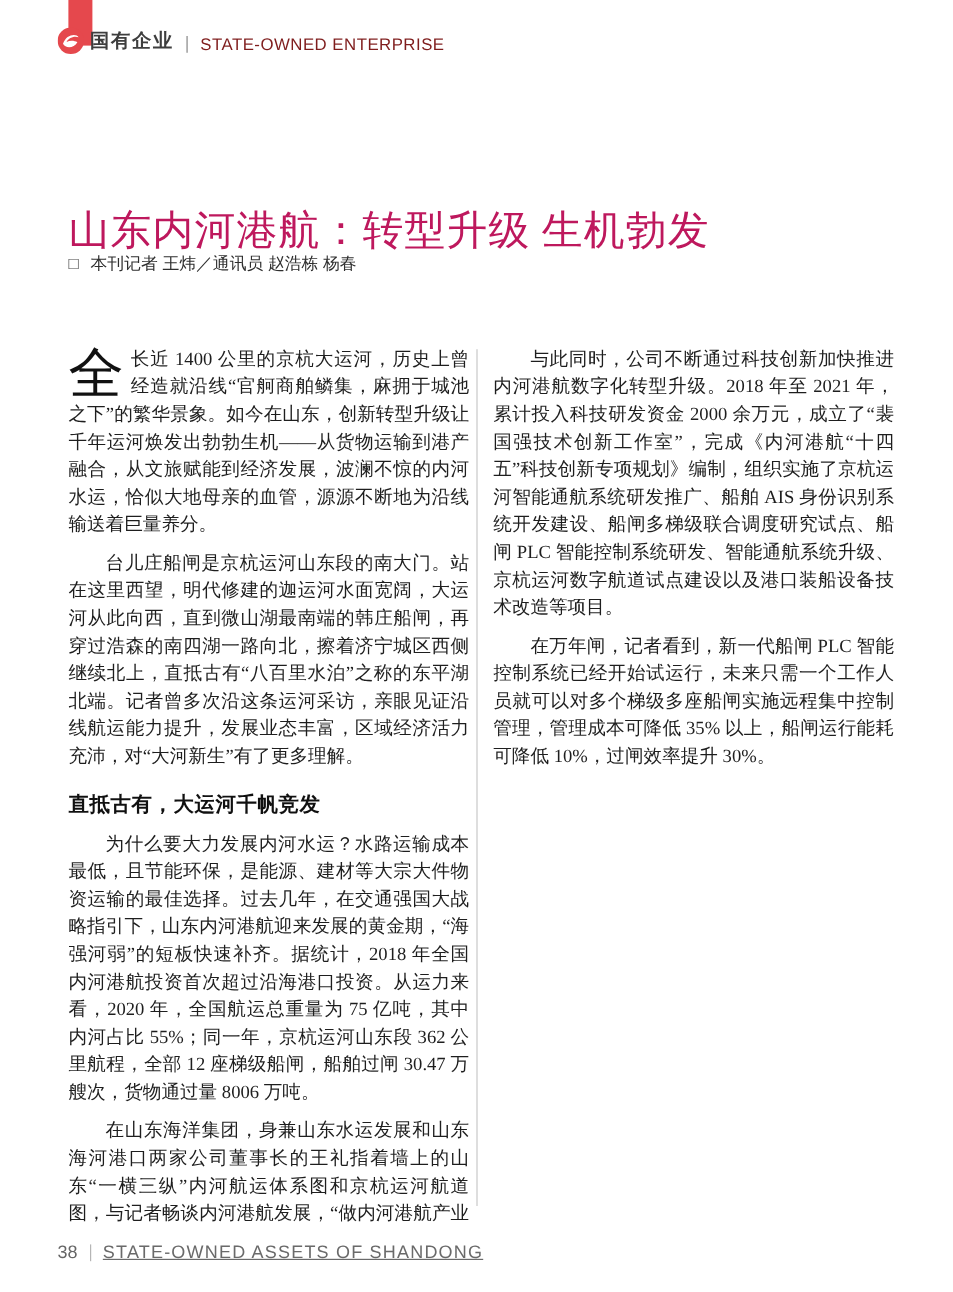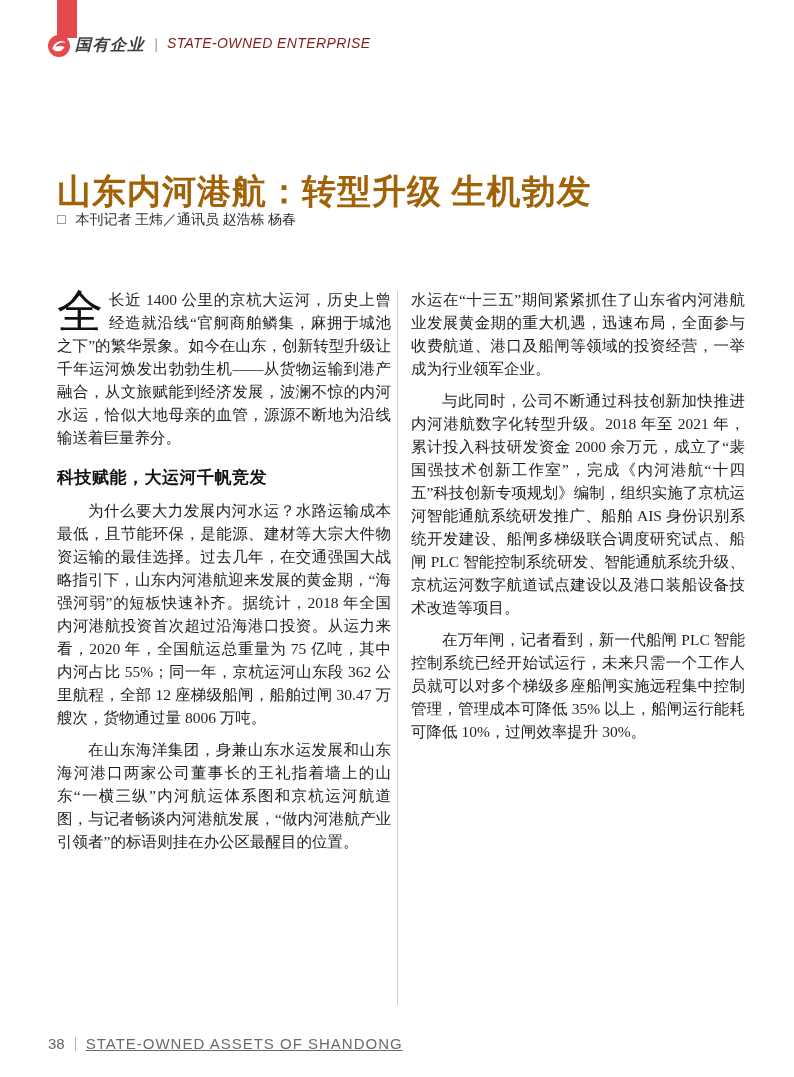--- a/index.html
+++ b/index.html
@@ -2,31 +2,31 @@
 <html><head>
 <meta charset="utf-8">
 <style>
   html,body { margin:0; padding:0; background:#ffffff; }
   .page {
     position:relative; width:794px; height:1077px; background:#ffffff;
     overflow:hidden; font-family:"Liberation Serif","DejaVu Serif",serif;
   }
   
   .accent-bar { position:absolute; left:57px; top:0; width:20px; height:38px; background:#e5484d; }
-  .masthead { position:absolute; left:48px; top:35px; display:flex; align-items:flex-start;
-              font-family:"Liberation Sans","DejaVu Sans",sans-serif;font-style:italic; }
+  .masthead { position:absolute; left:48px; top:23px; display:flex; align-items:flex-end;
+              font-family:"Liberation Sans","DejaVu Sans",sans-serif; }
   .logo { width:22px; height:22px; margin-right:5px; flex:0 0 auto; }
   .masthead .cn { font-size:16px; color:#3e3e3e; font-weight:600; letter-spacing:1.5px; }
   .masthead .sep { color:#9e9e9e; margin:0 9px; font-size:15px; font-weight:300; }
   .masthead .en { font-size:14px; color:#7f1d1d; letter-spacing:0.4px; }
   
-  .title { position:absolute; left:57px; top:146px; width:700px; font-size:34px; font-weight:bold;
-           color:#a16207; letter-spacing:1px; }
+  .title { position:absolute; left:57px; top:146px; width:700px; font-size:34px; font-weight:normal;
+           color:#be185d; letter-spacing:1px; }
   .byline { position:absolute; left:57px; top:211px; font-size:14px; color:#2e2e2e;
-            font-family:Liberation Serif, serif; }
+            font-family:Liberation Sans, sans-serif; }
   .byline .marker { display:inline-block; margin-right:10px; color:#444; }
   
   .col { position:absolute; top:288px; width:334px; height:734px; overflow:hidden; }
   .col-left { left:57px; }
   .col-right { left:411px; }
   .col-divider { position:absolute; left:397px; top:291px; width:1px; height:714px; background:#c9c9c9; }
   p.para { margin:0 0 9px 0; font-size:15.5px; line-height:23px; text-align:justify;
            color:#1e1e1e; text-indent:2em; }
   p.no-indent { text-indent:0; }
   .dropcap { float:left; font-size:46px; line-height:44px; padding:2px 6px 0 0; color:#111; }
@@ -59,30 +59,30 @@
   <h1 class="title">山东内河港航：转型升级 生机勃发</h1>
 
   <div class="byline">
     <span class="marker">□</span><span>本刊记者 王炜／通讯员 赵浩栋 杨春</span>
   </div>
 
   <div class="col col-left">
     <p class="para no-indent">
       <span class="dropcap">全</span><span>长近 1400 公里的京杭大运河，历史上曾经造就沿线“官舸商舶鳞集，麻拥于城池之下”的繁华景象。如今在山东，创新转型升级让千年运河焕发出勃勃生机——从货物运输到港产融合，从文旅赋能到经济发展，波澜不惊的内河水运，恰似大地母亲的血管，源源不断地为沿线输送着巨量养分。</span>
     </p>
-    <h2 class="section">科技赋能，大运河千帆竞发</h2>
+    <p class="para">台儿庄船闸是京杭运河山东段的南大门。站在这里西望，明代修建的迦运河水面宽阔，大运河从此向西，直到微山湖最南端的韩庄船闸，再穿过浩森的南四湖一路向北，擦着济宁城区西侧继续北上，直抵古有“八百里水泊”之称的东平湖北端。记者曾多次沿这条运河采访，亲眼见证沿线航运能力提升，发展业态丰富，区域经济活力充沛，对“大河新生”有了更多理解。</p>
+    <h2 class="section">直抵古有，大运河千帆竞发</h2>
     <p class="para">为什么要大力发展内河水运？水路运输成本最低，且节能环保，是能源、建材等大宗大件物资运输的最佳选择。过去几年，在交通强国大战略指引下，山东内河港航迎来发展的黄金期，“海强河弱”的短板快速补齐。据统计，2018 年全国内河港航投资首次超过沿海港口投资。从运力来看，2020 年，全国航运总重量为 75 亿吨，其中内河占比 55%；同一年，京杭运河山东段 362 公里航程，全部 12 座梯级船闸，船舶过闸 30.47 万艘次，货物通过量 8006 万吨。</p>
     <p class="para">在山东海洋集团，身兼山东水运发展和山东海河港口两家公司董事长的王礼指着墙上的山东“一横三纵”内河航运体系图和京杭运河航道图，与记者畅谈内河港航发展，“做内河港航产业引领者”的标语则挂在办公区最醒目的位置。</p>
 
   </div>
 
   <div class="col-divider"></div>
 
   <div class="col col-right">
-    <p class="para no-indent">水运在“十三五”期间紧紧抓住了山东省内河港航业发展黄金期的重大机遇，迅速布局，全面参与收费航道、港口及船闸等领域的投资经营，一举成为行业领军企业。</p>
     <p class="para">与此同时，公司不断通过科技创新加快推进内河港航数字化转型升级。2018 年至 2021 年，累计投入科技研发资金 2000 余万元，成立了“裴国强技术创新工作室”，完成《内河港航“十四五”科技创新专项规划》编制，组织实施了京杭运河智能通航系统研发推广、船舶 AIS 身份识别系统开发建设、船闸多梯级联合调度研究试点、船闸 PLC 智能控制系统研发、智能通航系统升级、京杭运河数字航道试点建设以及港口装船设备技术改造等项目。</p>
     <p class="para">在万年闸，记者看到，新一代船闸 PLC 智能控制系统已经开始试运行，未来只需一个工作人员就可以对多个梯级多座船闸实施远程集中控制管理，管理成本可降低 35% 以上，船闸运行能耗可降低 10%，过闸效率提升 30%。</p>
 
   </div>
 
   <div class="footer">
     <span class="num">38</span>
     <span class="fbar"></span>
     <span class="name">STATE-OWNED ASSETS OF SHANDONG</span>
   </div>

